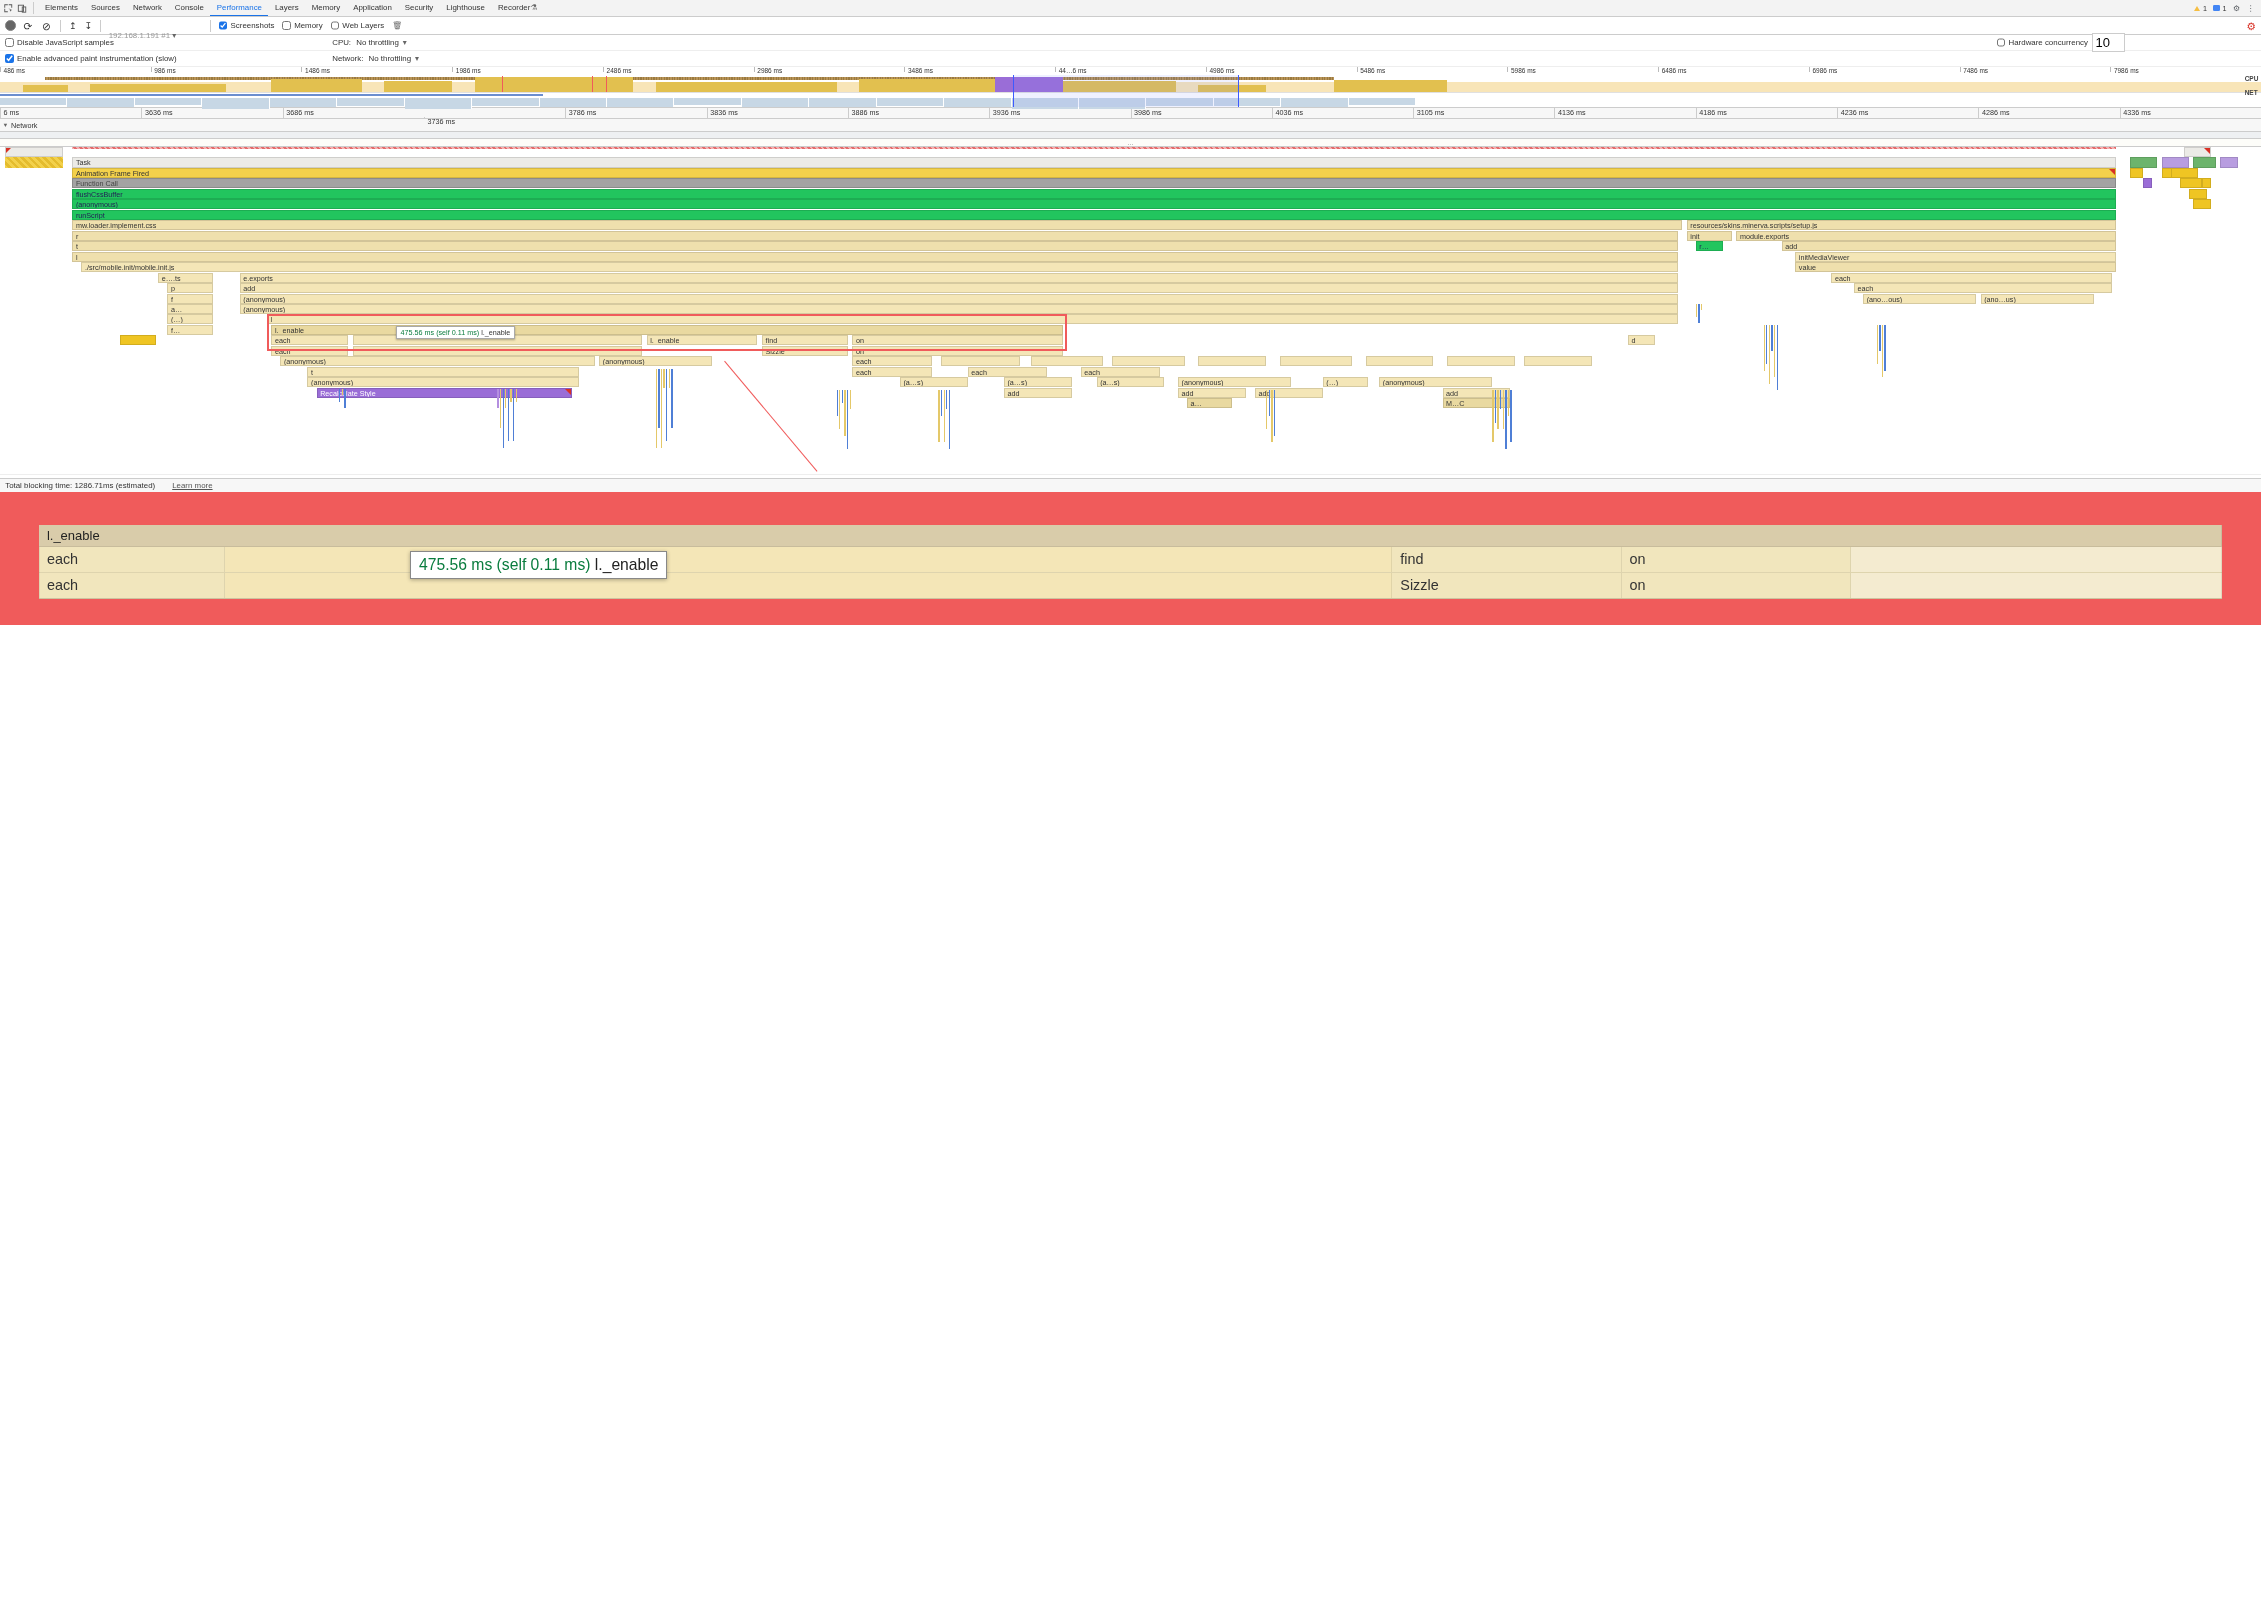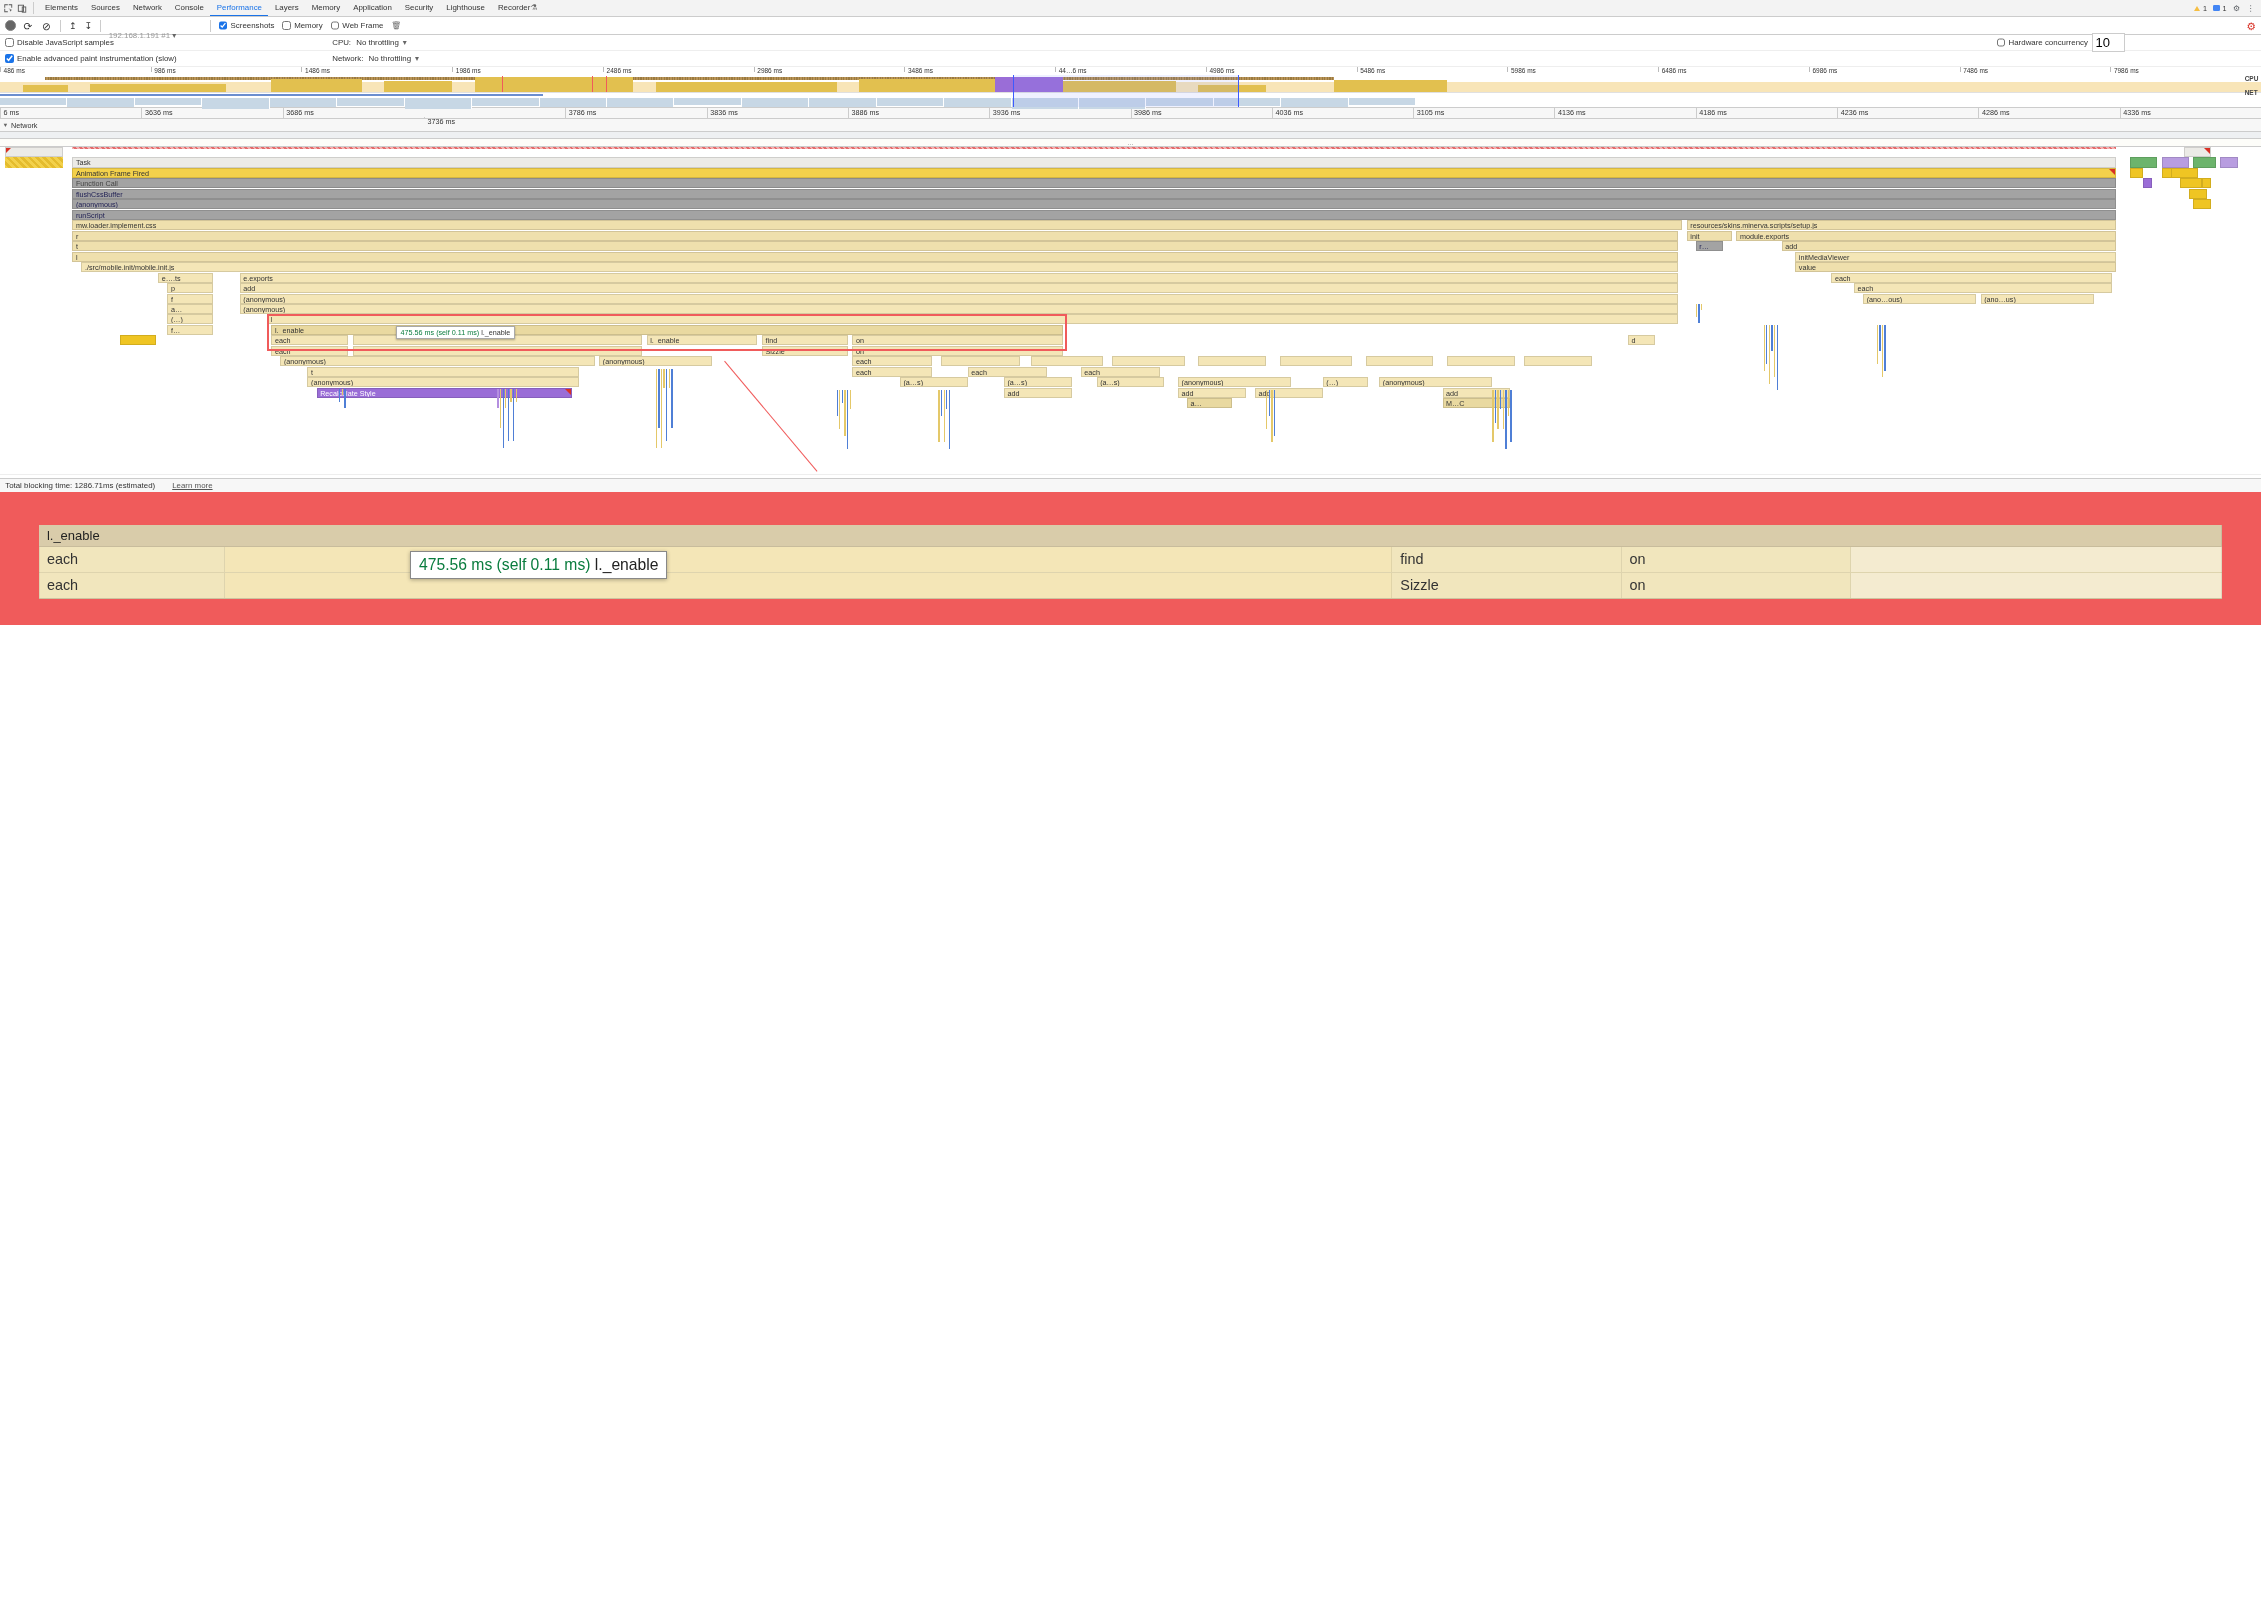--- a/index.html
+++ b/index.html
@@ -66,21 +66,21 @@
   .net-strip { height: 6.5px; border-bottom: 0.7px solid #ccc; background: #eef0f2; position: relative; }
   .ellipsis-strip { height: 7.9px; border-bottom: 0.7px solid #ccc; text-align: center; color: #888; font-size: 6.5px; background: #fdfdf9; }
 
   
   .flame-wrap { position: relative; background: #fff; }
   .flame-rows { position: relative; }
   .flame-bar { position: absolute; height: 10.5px; line-height: 10.5px; font-size: 7.2px; padding-left: 2.6px; white-space: nowrap; overflow: hidden; border: 0.7px solid rgba(0,0,0,0.12); }
   .col-task    { background: #ecebe7; color: #333; }
   .col-yellow  { background: #f3d14b; color: #333; }
   .col-amber   { background: #a3a3a3; color: #444; border-color: rgba(0,0,0,0.15); }
-  .col-teal    { background: #a3a3a3; color: #225; }
+  .col-teal    { background: #22c55e; color: #225; }
   .col-sand    { background: #efe0ad; color: #333; }
   .col-sandL   { background: #f4e6b7; color: #333; }
   .col-tan     { background: #e9d9a0; color: #333; }
   .col-purple  { background: #9a6dd7; color: #fff; }
   .col-ochre   { background: #efc523; }
   .col-green   { background: #6cb46c; }
   .col-lilac   { background: #b89de0; }
   .redtri { position: absolute; right: 0; top: 0; width: 0; height: 0; border-left: 6.5px solid transparent; border-top: 6.5px solid #d93025;}
   .redtri-left { position: absolute; left: 0; top: 0; width: 0; height: 0; border-right: 5.2px solid transparent; border-top: 5.2px solid #d93025;}
   
@@ -171,21 +171,21 @@
   <label class="checkbox-row">
       <input type="checkbox" checked="" style="">
       <span>Screenshots</span>
     </label>
   <label class="checkbox-row">
       <input type="checkbox" style="">
       <span>Memory</span>
     </label>
   <label class="checkbox-row">
       <input type="checkbox" style="">
-      <span>Web Frame</span>
+      <span>Web Layers</span>
     </label>
   <span class="trash-icon">🗑</span>
   <div class="spacer"></div>
   <span class="red-gear">⚙</span>
 </div>
 
 <div class="settings-row">
   <div class="left">
       <label class="checkbox-row">
         <input type="checkbox" style="">

